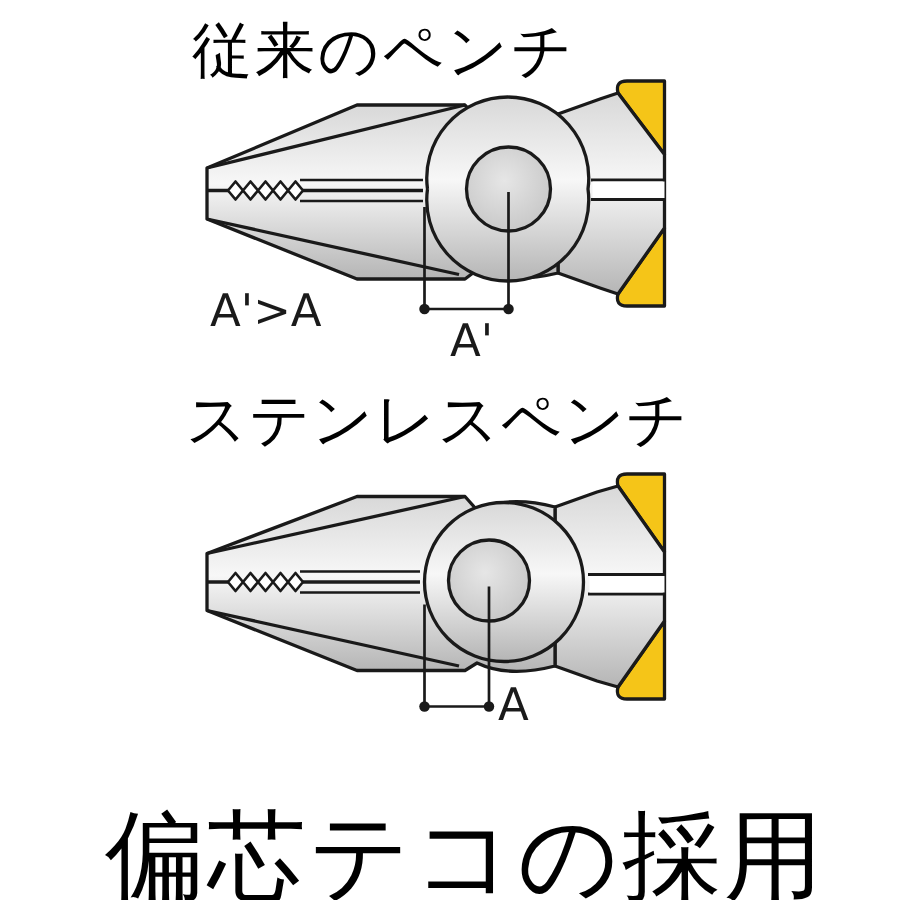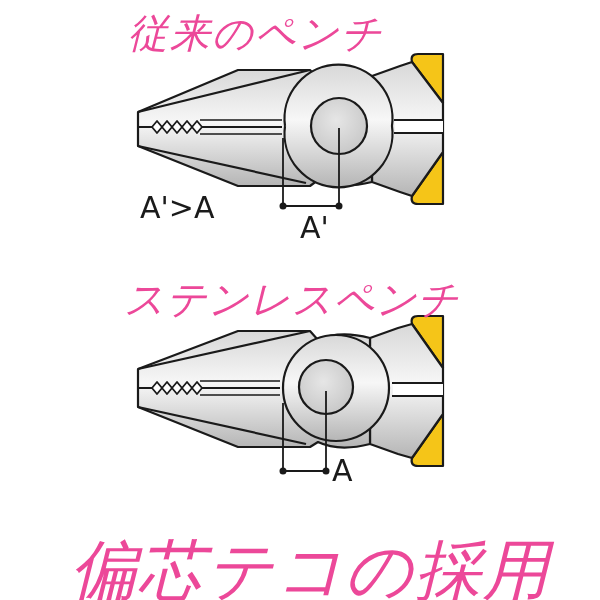--- a/index.html
+++ b/index.html
@@ -1,19 +1,19 @@
 <!DOCTYPE html>
 <html><head>
 <meta charset="utf-8">
 <style>
   html,body{margin:0;padding:0;background:#ffffff;}
   body{width:600px;height:600px;position:relative;overflow:hidden;font-family:"DejaVu Serif",serif;}
-  .title{position:absolute;color:#ec4899;font-family:"DejaVu Serif",serif;white-space:nowrap;font-style:italic;}
+  .title{position:absolute;color:#000000;font-family:"DejaVu Serif",serif;white-space:nowrap;}
   #t1{left:128px;top:6px;font-size:40px;letter-spacing:2px;}
-  #t2{left:124px;top:272px;font-size:40px;letter-spacing:1px;}
+  #t2{left:124px;top:252px;font-size:40px;letter-spacing:1px;}
   #t3{left:70px;top:526px;font-size:66px;letter-spacing:2px;}
   .lbl{position:absolute;font-family:"DejaVu Sans",sans-serif;color:#1a1a1a;font-size:30px;white-space:nowrap;}
   #cmp{left:140px;top:190px;}
   #ap1{left:300px;top:210px;}
   #a2{left:332px;top:453px;}
   svg{position:absolute;left:0;top:0;}
 </style>
 </head>
 <body>
 

